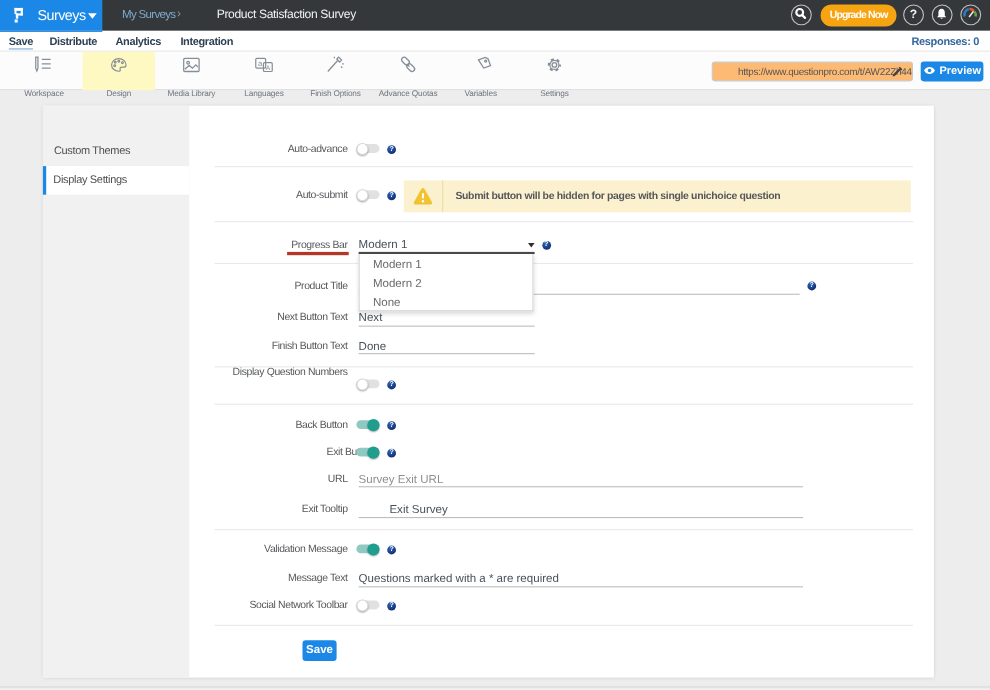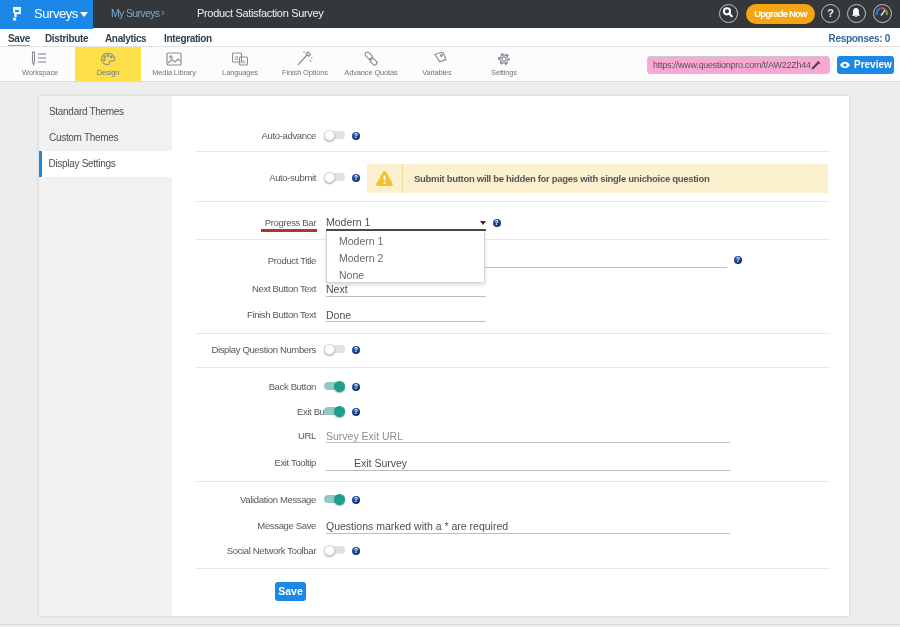--- a/index.html
+++ b/index.html
@@ -21,24 +21,24 @@
 #upgrade { position:absolute; left:746px; top:4px; width:69px; height:19.5px; background:#F7A413; border-radius:10px; color:#fff; font-size:9.5px; font-weight:bold; text-align:center; line-height:19.5px; letter-spacing:-0.8px; }
 
 
 #navbar { position:absolute; left:0; top:28px; width:900px; height:19px; background:#FFFFFF; border-bottom:1px solid #E3E3E3; }
 .navitem { position:absolute; top:5px; color:#2E4154; font-size:10px; font-weight:bold; letter-spacing:-0.35px; }
 #responses { position:absolute; right:10px; top:5px; color:#33679E; font-size:10px; font-weight:bold; letter-spacing:-0.3px; }
 
 
 #toolbar { position:absolute; left:0; top:47px; width:900px; height:35px; background:#FCFCFC; border-bottom:1px solid #DDDDDD; }
 .tbtn { position:absolute; top:0; width:66px; height:35px; text-align:center; }
-.tbtn.active { background:#fde047; }
+.tbtn.active { background:#fef9c3; }
 .tbtn svg { display:block; margin:3px auto 0; }
-.tlabel { font-size:7.5px; color:#6F7680; letter-spacing:-0.15px; margin-top:0; }
-#urlbox { position:absolute; left:647px; top:9px; width:183px; height:18px; background:#f9a8d4; border:1px solid #C9C9C9; border-radius:3px; color:#555; font-size:9px; line-height:16px; padding-left:5px; letter-spacing:-0.25px;}
+.tlabel { font-size:7.5px; color:#6F7680; letter-spacing:-0.15px; margin-top:12px; }
+#urlbox { position:absolute; left:647px; top:9px; width:183px; height:18px; background:#fdba74; border:1px solid #C9C9C9; border-radius:3px; color:#555; font-size:9px; line-height:16px; padding-left:23px; letter-spacing:-0.25px;}
 #previewbtn { position:absolute; left:837px; top:9px; width:57px; height:18px; background:#1B87E6; border-radius:3px; color:#fff; font-size:10px; font-weight:bold; text-align:center; line-height:18px; }
 
 
 #panel { position:absolute; left:39px; top:96px; width:810px; height:520px; background:#fff; box-shadow:0 0 3px rgba(0,0,0,0.12); }
 #sidebar { position:absolute; left:0; top:0; width:133px; height:520px; background:#F1F1F1; }
 .sideitem { position:absolute; left:0; width:133px; height:26px; line-height:26px; padding-left:10px; font-size:10px; color:#4E4E4E; letter-spacing:-0.3px; }
 .sideitem.active { background:#fff; border-left:3.5px solid #1B87E6; padding-left:6.5px; }
 
 
 .flabel { position:absolute; width:144px; left:172px; text-align:right; font-size:9.5px; color:#55585B; letter-spacing:-0.35px; }
@@ -196,21 +196,20 @@
       </svg>
   </div>
   <div id="previewbtn"><svg width="12" height="8" viewBox="0 0 12 8" style="vertical-align:-1px;">
         <path d="M1 4 C2.5 1.5 4 0.8 6 0.8 C8 0.8 9.5 1.5 11 4 C9.5 6.5 8 7.2 6 7.2 C4 7.2 2.5 6.5 1 4 Z" fill="#fff"></path>
         <circle cx="6" cy="4" r="1.6" fill="#1B87E6"></circle>
       </svg> Preview</div>
 </div>
 
 <div id="panel">
   <div id="sidebar">
-    <div class="sideitem" style="top:3px;">Standard Themes</div>
     <div class="sideitem" style="top:29px;">Custom Themes</div>
     <div class="sideitem active" style="top:55px;">Display Settings</div>
   </div>
 </div>
 
 <div class="flabel" style="top:130px;padding-left:27px;">Auto-advance</div>
 <div class="switch" style="left:324px; top:129px;">
     <div class="track"></div>
     <div class="knob"></div>
   </div>
@@ -247,21 +246,21 @@
 
 <div class="flabel" style="top:283px;">Next Button Text</div>
 <div class="fval" style="top:283px;">Next</div>
 <div class="uline" style="left:326px; top:296px; width:160px;"></div>
 
 <div class="flabel" style="top:309px;">Finish Button Text</div>
 <div class="fval" style="top:309px;">Done</div>
 <div class="uline" style="left:326px; top:321px; width:160px;"></div>
 <div class="divider" style="top:333px;"></div>
 
-<div class="flabel" style="top:344px;text-align:right;">Display Question Numbers</div>
+<div class="flabel" style="top:333px;text-align:right;">Display Question Numbers</div>
 <div class="switch" style="left:324px; top:343px;">
     <div class="track"></div>
     <div class="knob"></div>
   </div>
 <div class="qi" style="left:352px; top:345.5px;">?</div>
 <div class="divider" style="top:367px;"></div>
 
 <div class="flabel" style="top:381px;padding-left:26px;">Back Button</div>
 <div class="switch on" style="left:324px; top:380px;">
     <div class="track"></div>
@@ -285,21 +284,21 @@
 <div class="uline" style="left:326px; top:470px; width:404px;"></div>
 <div class="divider" style="top:481px;"></div>
 
 <div class="flabel" style="top:494px;">Validation Message</div>
 <div class="switch on" style="left:324px; top:493px;">
     <div class="track"></div>
     <div class="knob"></div>
   </div>
 <div class="qi" style="left:352px; top:495.5px;">?</div>
 
-<div class="flabel" style="top:520px;">Message Save</div>
+<div class="flabel" style="top:520px;">Message Text</div>
 <div class="fval" style="top:520px;">Questions marked with a * are required</div>
 <div class="uline" style="left:326px; top:533px; width:404px;"></div>
 
 <div class="flabel" style="top:545px;">Social Network Toolbar</div>
 <div class="switch" style="left:324px; top:544px;">
     <div class="track"></div>
     <div class="knob"></div>
   </div>
 <div class="qi" style="left:352px; top:546.5px;">?</div>
 <div class="divider" style="top:568px;"></div>

